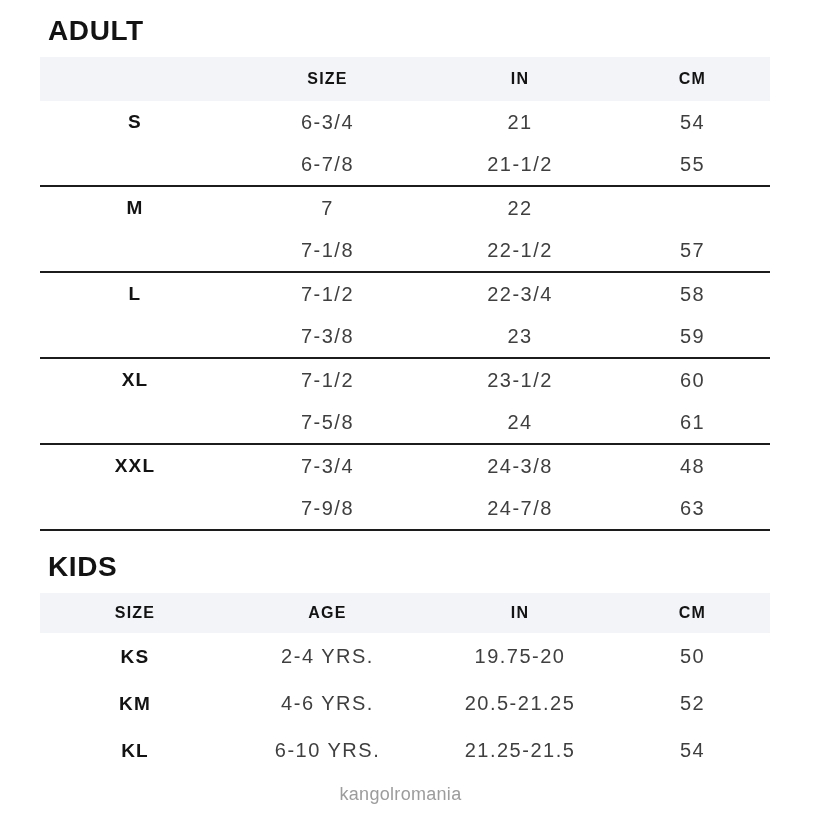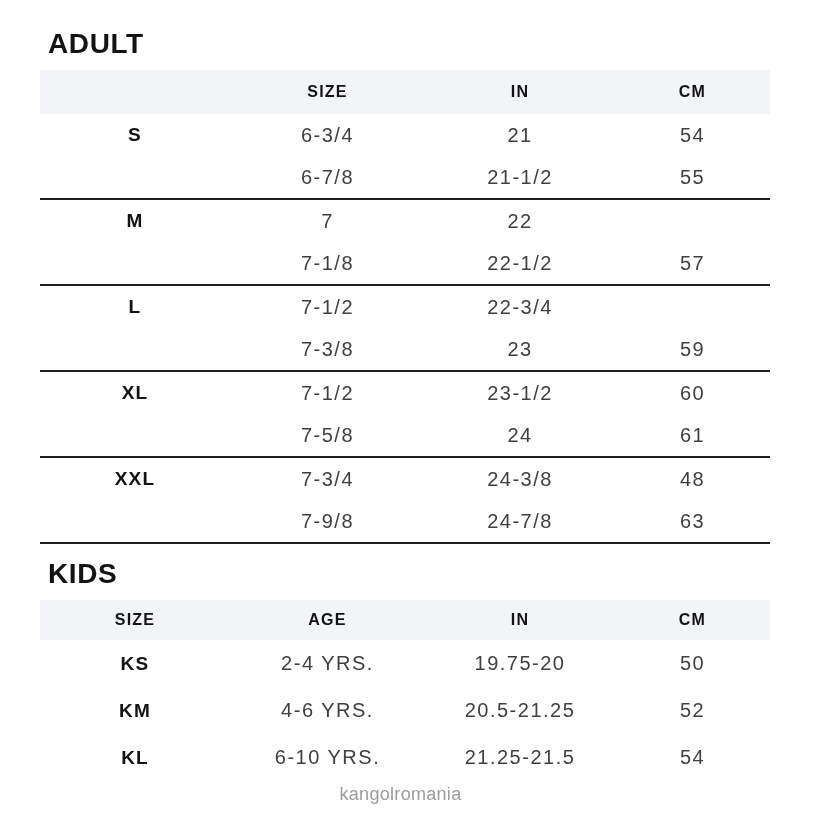--- a/index.html
+++ b/index.html
@@ -6,21 +6,21 @@
     --header-bg:#f2f4f8;
     --heading-text:#131313;
     --data-text:#3f3f3f;
     --divider:#1c1c1c;
     --watermark-text:#9c9c9c;
   }
   *{box-sizing:border-box;margin:0;padding:0;}
   html,body{width:814px;height:814px;background:#ffffff;overflow:hidden;}
   body{font-family:"Liberation Sans",sans-serif;position:relative;}
 
-  .content{margin-left:40px;width:730px;padding-top:30px;}
+  .content{margin-left:40px;width:730px;padding-top:17px;}
 
   .section-title{
     font-size:28px;
     font-weight:800;
     letter-spacing:0.6px;
     color:var(--heading-text);
     margin:0 0 12px 8px;
     line-height:1;
   }
 
@@ -50,21 +50,21 @@
     color:var(--data-text);
   }
   .cell.label{
     font-size:19px;
     font-weight:700;
     letter-spacing:1.2px;
     color:var(--heading-text);
   }
   .group{border-bottom:2px solid var(--divider);}
 
-  .kids-heading{margin-top:16px;}
+  .kids-heading{margin-top:22px;}
   .kids-table .thead{height:40px;}
   .kids-table .row{height:47px;}
 
   .watermark{
     position:absolute;
     left:0;
     right:13px;
     top:784px;
     text-align:center;
     font-size:18px;
@@ -114,20 +114,21 @@
         <div class="cell">22-1/2</div>
         <div class="cell">57</div>
       </div>
     </div>
 
     <div class="group">
       <div class="grid-row row">
         <div class="cell label">L</div>
         <div class="cell">7-1/2</div>
         <div class="cell">22-3/4</div>
+        <div class="cell">58</div>
       </div>
       <div class="grid-row row">
         <div class="cell label"></div>
         <div class="cell">7-3/8</div>
         <div class="cell">23</div>
         <div class="cell">59</div>
       </div>
     </div>
 
     <div class="group">

